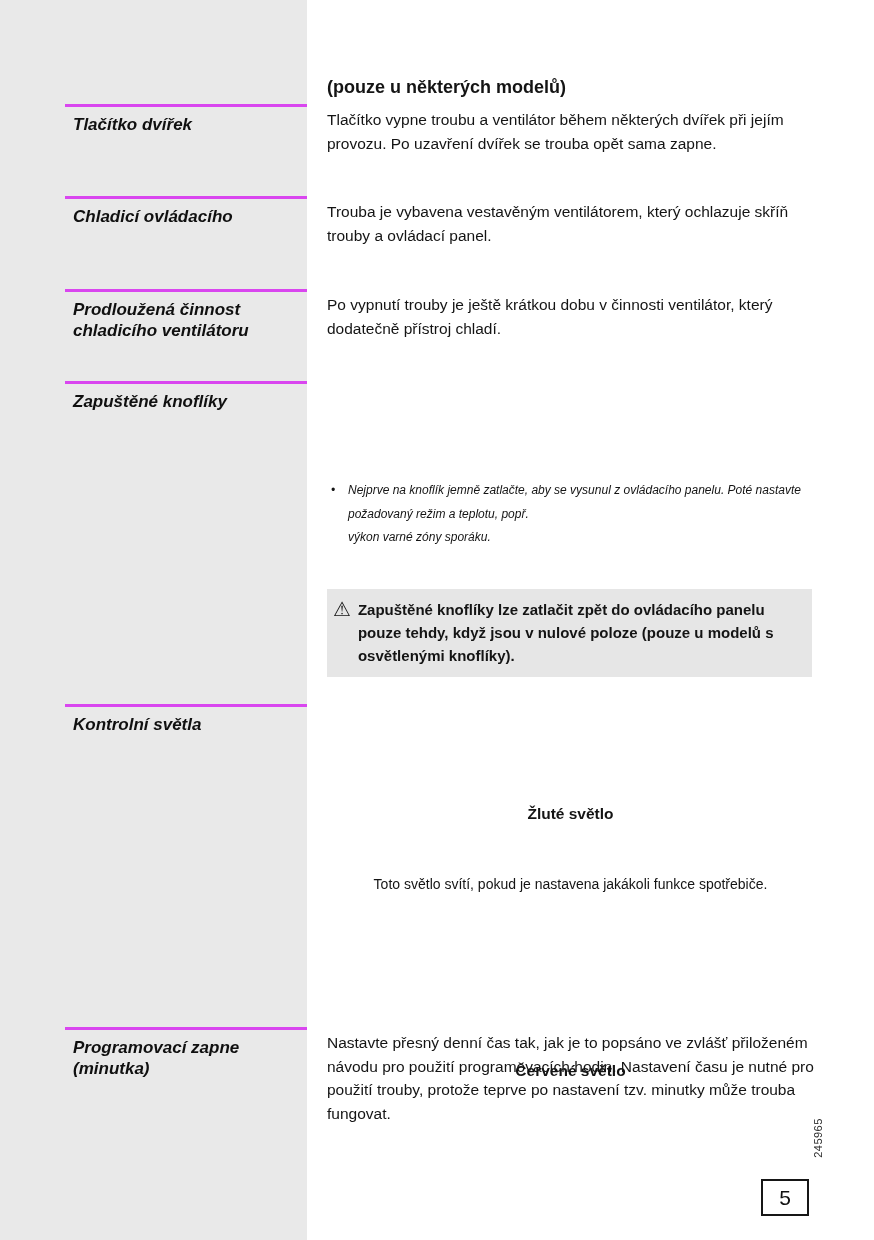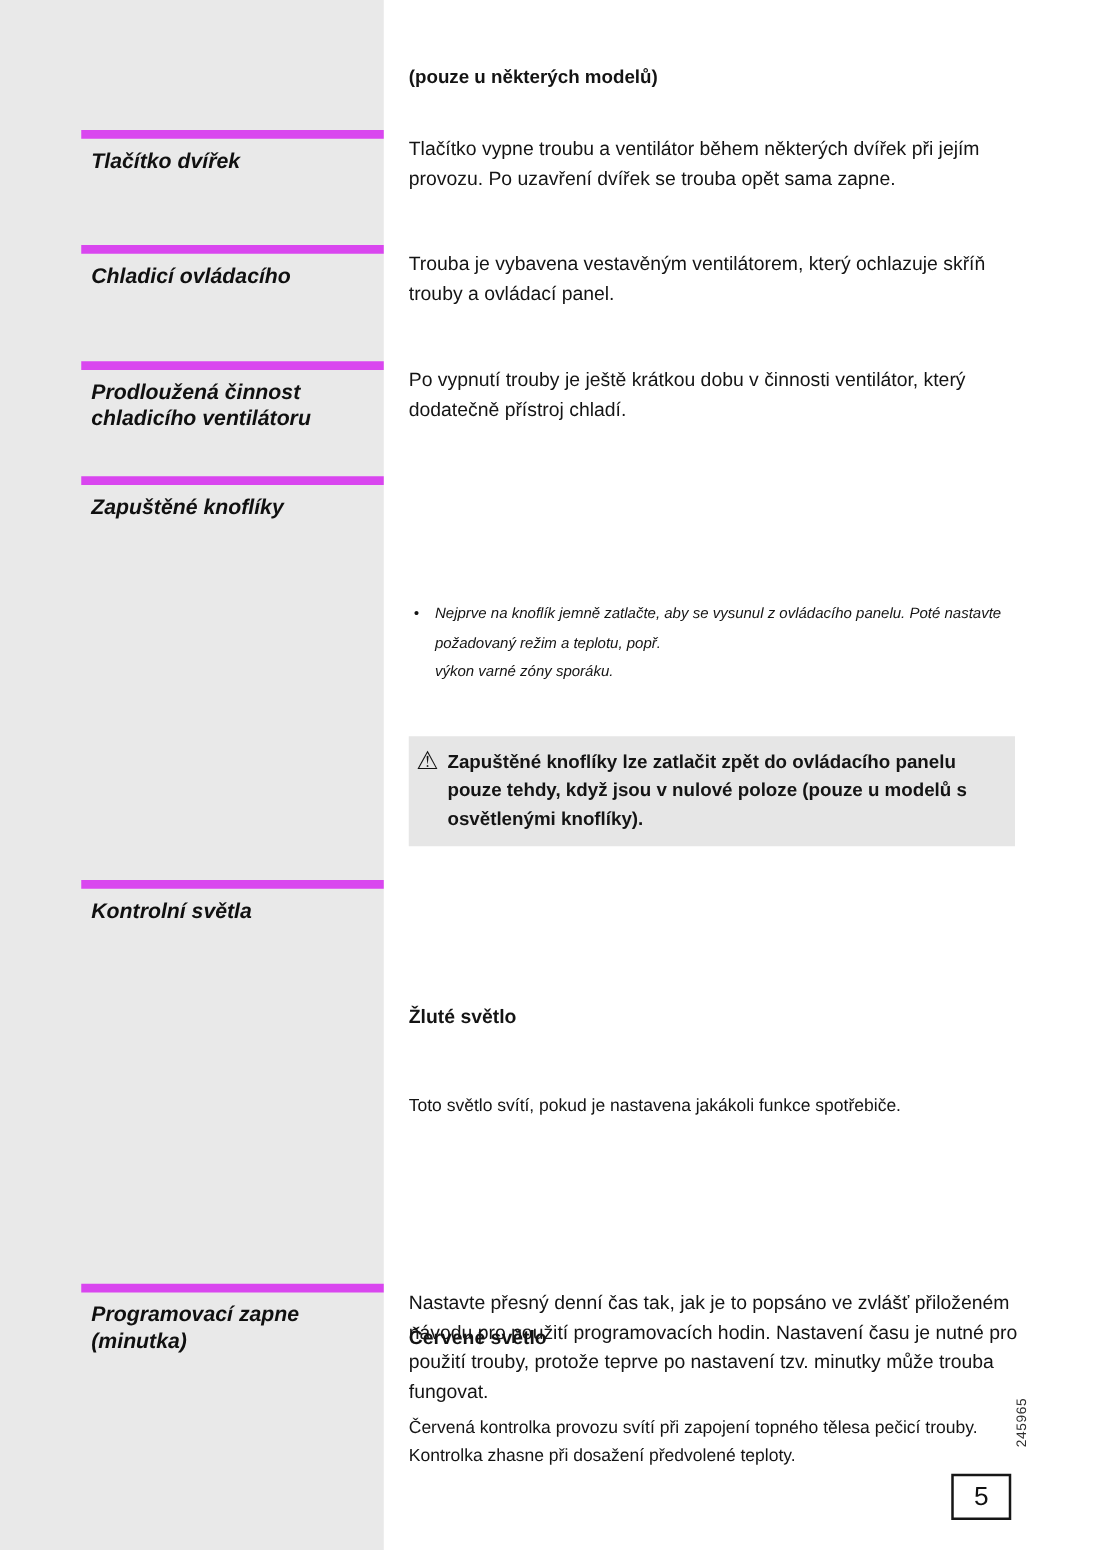--- a/index.html
+++ b/index.html
@@ -12,34 +12,34 @@
     overflow:hidden;
   }
   .sidebar-bg {
     position:absolute; left:0; top:0;
     width:307px; height:1240px;
     background:#e9e9e9;
   }
   .section { position:absolute; left:0; width:874px; }
   .sec-head {
     position:absolute; left:65px; top:0; width:242px;
-    border-top:7px solid #d946ef;
+    border-top:3px solid #d946ef;
     padding:7px 6px 0 8px;
     font-style:italic; font-weight:bold;
     font-size:17px; line-height:21px;
     color:#101010;
   }
   .sec-body {
     position:absolute; left:327px; top:4px; width:487px;
     font-size:15.5px; line-height:23.5px;
     white-space:pre-wrap;
   }
   .top-note {
-    position:absolute; left:327px; top:51px;
-    font-weight:bold; font-size:15px; line-height:22px;
+    position:absolute; left:327px; top:76px;
+    font-weight:bold; font-size:18px; line-height:22px;
   }
   ul.bullets { list-style:none; }
   ul.bullets li {
     position:relative; padding-left:21px;
     font-size:12px; line-height:23.5px;
     white-space:pre-wrap;
     margin-bottom:1px;
     font-style:italic;
   }
   ul.bullets li::before {
@@ -53,21 +53,21 @@
     display:flex; gap:7px;
   }
   .warning-icon {
     flex:0 0 auto;
     font-size:20px; line-height:22px;
     color:#111;
   }
   .warning-text {
     font-weight:bold; font-size:15px; line-height:23px;
   }
-  .subsection { margin-bottom:22px; }
+  .subsection { margin-bottom:22px;text-align:center; }
   .sub-title { font-weight:bold; font-size:15.5px; line-height:23.5px; }
   .sub-text  { font-size:14px; line-height:23.5px; white-space:pre-wrap; }
   .doc-code {
     position:absolute; left:790px; top:1132px; width:56px;
     text-align:center;
     transform:rotate(-90deg);
     font-size:11px; letter-spacing:0.5px; color:#2e2e2e;
   }
   .page-number-box {
     position:absolute; left:761px; top:1179px;
@@ -117,21 +117,20 @@
 
 <div class="section" style="top:704px;">
   <div class="sec-head">Kontrolní světla</div>
   <div class="sec-body">
     <div class="subsection">
       <div class="sub-title">Žluté světlo</div>
       <div class="sub-text">Toto světlo svítí, pokud je nastavena jakákoli funkce spotřebiče.</div>
     </div>
     <div class="subsection">
       <div class="sub-title">Červené světlo</div>
-      <div class="sub-text">Červená kontrolka provozu svítí při zapojení topného tělesa pečicí trouby. Kontrolka zhasne při dosažení předvolené teploty.</div>
     </div>
     
   </div>
 </div>
 
 <div class="section" style="top:1027px;">
   <div class="sec-head">Programovací zapne (minutka)</div>
   <div class="sec-body">Nastavte přesný denní čas tak, jak je to popsáno ve zvlášť přiloženém návodu pro použití programovacích hodin. Nastavení času je nutné pro použití trouby, protože teprve po nastavení tzv. minutky může trouba fungovat.</div>
 </div>
 

